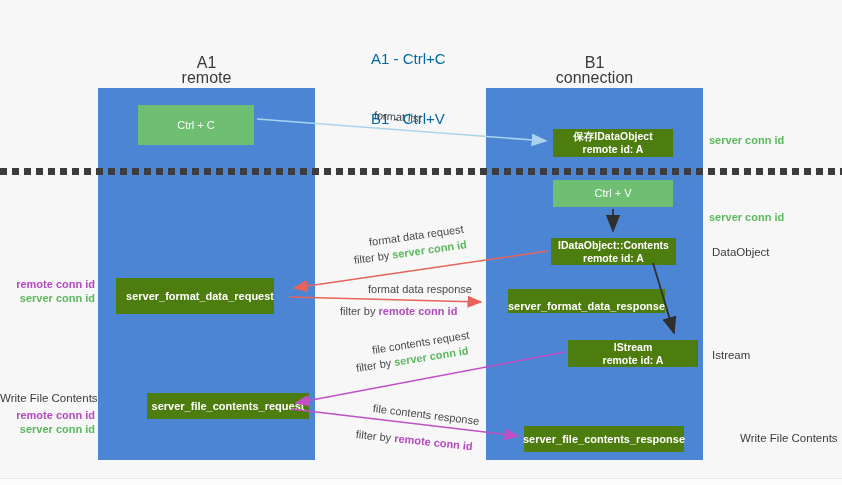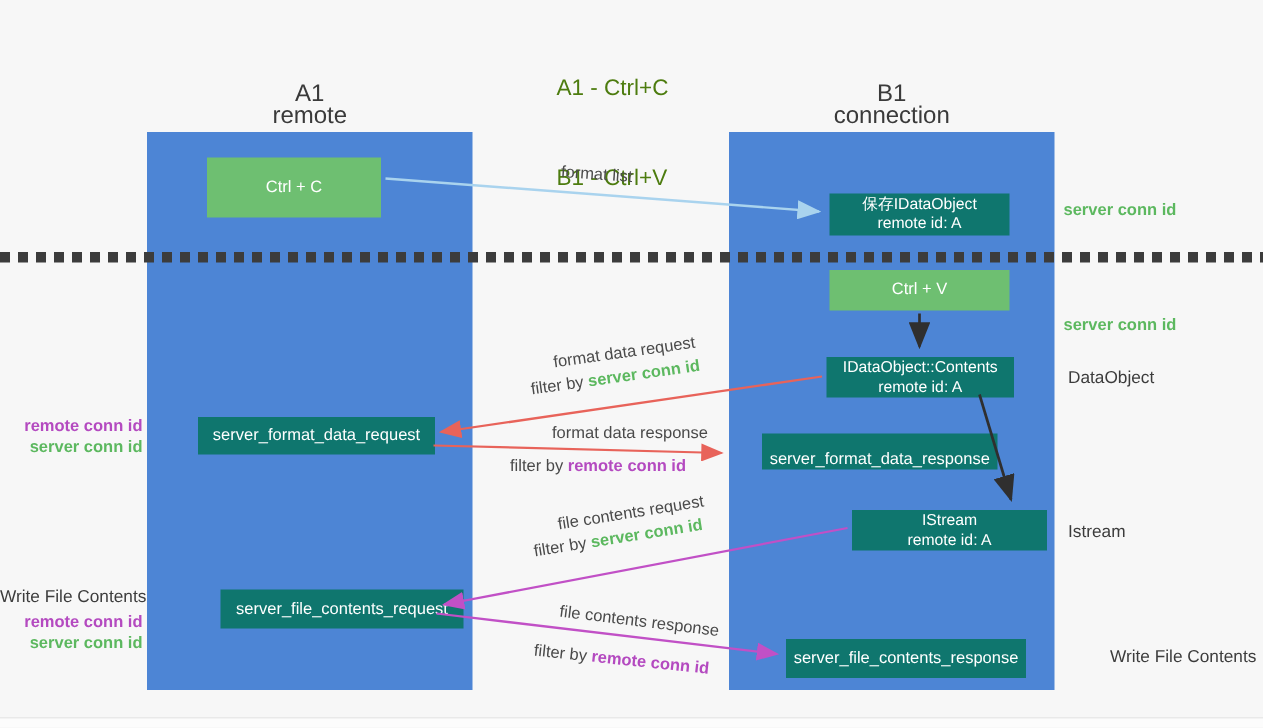--- a/index.html
+++ b/index.html
@@ -1,28 +1,28 @@
 <!DOCTYPE html>
 <html><head>
 <meta charset="utf-8">
 <style>
   html,body{margin:0;padding:0;background:#f7f7f7;}
   .canvas{position:relative;width:842px;height:485px;background:#f7f7f7;overflow:hidden;
           font-family:"Liberation Sans","DejaVu Sans",sans-serif;color:#3c3c3c;}
   .abs{position:absolute;}
-  .title{font-size:15px;line-height:20px;color:#4d7c0f;white-space:pre;}
+  .title{font-size:15px;line-height:20px;color:#0369a1;white-space:pre;}
   .colhdr{width:217px;text-align:center;font-size:16px;line-height:14.5px;color:#3a3a3a;}
   .col{width:217px;height:372px;background:#4d85d5;}
   .divider{left:0;top:168px;width:842px;height:7px;
            background:repeating-linear-gradient(90deg,#3c3c3c 0 7px,rgba(0,0,0,0) 7px 12px);z-index:6;}
   .node{display:flex;flex-direction:column;align-items:center;justify-content:center;
         color:#fff;text-align:center;z-index:3;font-size:11px;line-height:13px;}
   .node.two{font-size:10.5px;}
   .green{background:#6ebf71;}
-  .orange{background:#0f766e;}
+  .orange{background:#4d7c0f;font-weight:bold;}
   .lbl{font-size:11px;color:#4a4a4a;white-space:nowrap;z-index:5;transform-origin:left center;}
   .lbl .g{color:#5cb85f;font-weight:bold;}
   .lbl .p{color:#b44ac0;font-weight:bold;}
   .ann{font-size:11.5px;color:#3c3c3c;white-space:nowrap;z-index:5;}
   .ann-green{font-size:11px;font-weight:bold;color:#5cb85f;}
   .ann-purple{font-size:11px;font-weight:bold;color:#b44ac0;}
   .leftcol{left:0;width:95px;text-align:right;line-height:13.5px;}
   svg.arrows{position:absolute;left:0;top:0;z-index:4;pointer-events:none;}
   .footer{left:0;top:478px;width:842px;height:7px;background:#fcfcfc;border-top:1px solid #e9e9e9;}
 </style>
@@ -85,21 +85,21 @@
 
   <div class="abs node green" style="left:553px;top:180px;width:120px;height:27px;">
     <div>Ctrl + V</div>
   </div>
 
   <div class="abs node orange two" style="left:551px;top:238px;width:125px;height:27px;">
     <div>IDataObject::Contents</div>
     <div>remote id: A</div>
   </div>
 
-  <div class="abs node orange" style="left:132px;top:278px;width:158px;height:25px;">
+  <div class="abs node orange" style="left:116px;top:278px;width:158px;height:36px;align-items:flex-end;">
     <div>server_format_data_request</div>
   </div>
 
   <div class="abs node orange" style="left:508px;top:289px;width:157px;height:24px;justify-content:flex-end;">
     <div>server_format_data_response</div>
   </div>
 
   <div class="abs node orange two" style="left:568px;top:340px;width:130px;height:27px;">
     <div>IStream</div>
     <div>remote id: A</div>

